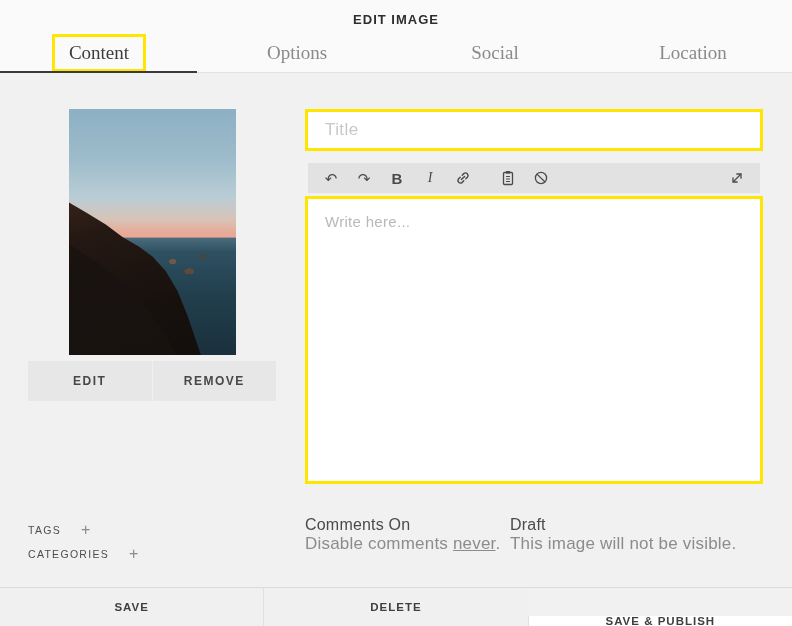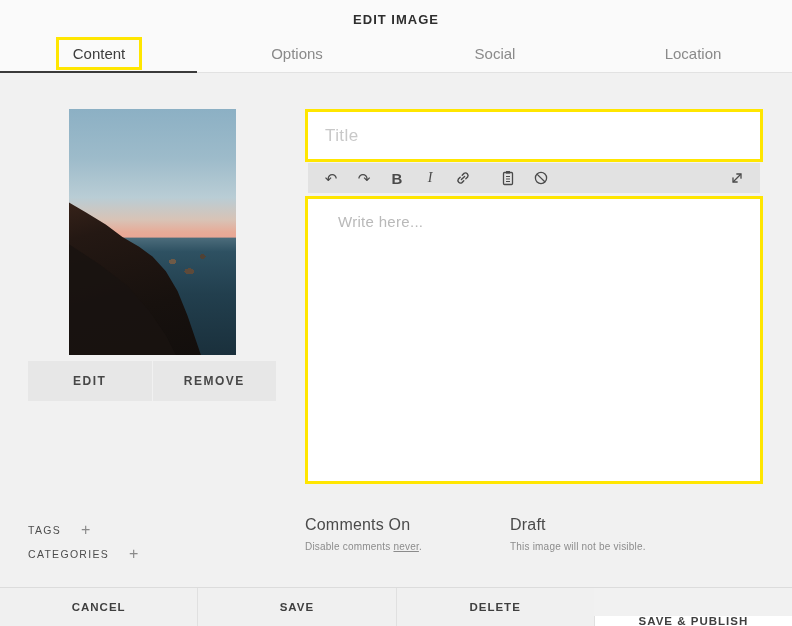--- a/index.html
+++ b/index.html
@@ -9,21 +9,21 @@
     background:#f1f1f1;
     font-family:"Liberation Sans","DejaVu Sans",sans-serif;
     -webkit-font-smoothing:antialiased;
   }
   
   .header-band{position:absolute;top:0;left:0;width:792px;height:73px;background:#fafafa;border-bottom:1px solid #e2e2e2;}
   .dialog-title{position:absolute;top:12px;left:0;width:100%;text-align:center;
     font-size:13px;font-weight:bold;letter-spacing:1px;color:#2e2e2e;}
   .tabs{position:absolute;top:33px;left:0;width:100%;height:40px;display:flex;}
   .tab{flex:1 1 0;display:flex;align-items:center;justify-content:center;
-    font-size:15px;color:#8a8a8a;cursor:pointer;}
+    font-size:19px;color:#8a8a8a;cursor:pointer;font-family:Liberation Serif, serif;}
   .tab.active{color:#3d3d3d;}
   .tab-highlight{display:inline-block;border:3px solid #ffe600;padding:5px 14px;}
   .active-underline{position:absolute;left:0;bottom:-1px;width:197px;height:2px;background:#3a3a3a;}
   
   .thumb{position:absolute;left:69px;top:109px;width:167px;height:246px;overflow:hidden;}
   .photo-base{position:absolute;inset:0;background:linear-gradient(180deg,
       #8cb0c4 0%, #9dbbca 20%, #b9cdd5 36%, #d8c3b6 45%, #e7ab98 50%, #e9a795 52%,
       #4b6b7a 52.6%, #2e5162 58%, #223f4e 75%, #1a303c 100%);}
   .photo-land{position:absolute;inset:0;
     background:linear-gradient(165deg,#74492f 0%,#4a2d20 18%,#241813 45%,#17110e 75%,#120e0c 100%);
@@ -39,46 +39,46 @@
   .thumb-actions{position:absolute;left:28px;top:361px;width:248px;height:40px;display:flex;gap:1px;}
   .thumb-btn{flex:1 1 0;background:#e7e7e7;border:0;display:flex;align-items:center;justify-content:center;
     font-family:inherit;font-size:12px;font-weight:bold;letter-spacing:1.5px;color:#474747;cursor:pointer;}
   
   .meta-row{position:absolute;left:28px;display:flex;align-items:center;height:16px;}
   .meta-row.tags{top:522px;}
   .meta-row.categories{top:546px;}
   .meta-label{font-size:10.5px;letter-spacing:1.3px;color:#4d4d4d;}
   .meta-add{margin-left:20px;font-size:16px;font-weight:400;color:#8a8a8a;cursor:pointer;line-height:1;}
   
-  .title-box{position:absolute;left:305px;top:109px;width:458px;height:53px;
+  .title-box{position:absolute;left:305px;top:109px;width:458px;height:42px;
     border:3px solid #ffe600;background:#ffffff;}
   .title-input{width:100%;height:100%;border:0;outline:none;padding:0 17px;
     font-family:inherit;font-size:17px;letter-spacing:.4px;color:#3d3d3d;background:transparent;}
   .title-input::placeholder{color:#c8c8c8;}
   .toolbar{position:absolute;left:308px;top:163px;width:452px;height:30px;background:#e2e2e2;
     display:flex;align-items:center;padding:0 12px;}
   .tb-icon{width:22px;height:22px;display:flex;align-items:center;justify-content:center;
     color:#4a4a4a;cursor:pointer;flex:0 0 auto;margin-right:11px;}
   .tb-glyph{font-size:15px;line-height:1;}
   .tb-bold{font-weight:bold;font-size:15px;}
   .tb-italic{font-style:italic;font-size:14px;font-family:"Liberation Serif",serif;}
   .tb-gap{margin-left:12px;}
   .tb-expand{margin-left:auto;margin-right:0;}
   .tb-icon svg{display:block;}
   .body-box{position:absolute;left:305px;top:196px;width:458px;height:288px;
     border:3px solid #ffe600;background:#ffffff;}
-  .body-textarea{width:100%;height:100%;border:0;outline:none;resize:none;padding:14px 30px;
+  .body-textarea{width:100%;height:100%;border:0;outline:none;resize:none;padding:14px 17px;
     font-family:inherit;font-size:15px;letter-spacing:.3px;color:#3d3d3d;background:transparent;}
   .body-textarea::placeholder{color:#b9b9b9;}
   
   .info-block{position:absolute;top:516px;}
   .info-block.comments{left:305px;}
   .info-block.draft{left:510px;}
   .info-heading{font-size:16px;color:#4a4a4a;letter-spacing:.2px;}
-  .info-sub{margin-top:7px;font-size:10px;color:#8c8c8c;letter-spacing:.2px;}
+  .info-sub{margin-top:0;font-size:17px;color:#8c8c8c;letter-spacing:.2px;}
   .info-link{color:#8c8c8c;text-decoration:underline;cursor:pointer;}
   
   .footer{position:absolute;left:0;top:587px;width:792px;height:39px;display:flex;border-top:1px solid #dcdcdc;}
   .footer-btn{flex:1 1 0;background:#f0f0f0;border:0;border-left:1px solid #e0e0e0;
     display:flex;align-items:center;justify-content:center;font-family:inherit;
     font-size:11.5px;font-weight:bold;letter-spacing:1px;color:#3f3f3f;cursor:pointer;}
   .footer-btn:first-child{border-left:0;}
   .footer-btn.primary{background:#ffffff;margin-top:28px;}
 </style>
 </head>
@@ -183,19 +183,18 @@
       <span>Disable comments </span><span class="info-link">never</span><span>.</span>
     </div>
   </div>
 
   <div class="info-block draft">
     <div class="info-heading">Draft</div>
     <div class="info-sub">This image will not be visible.</div>
   </div>
 
   <div class="footer">
-    <button class="footer-btn">CANCEL</button>
     <button class="footer-btn">SAVE</button>
     <button class="footer-btn">DELETE</button>
     <button class="footer-btn primary">SAVE &amp; PUBLISH</button>
   </div>
 
 </div>
 
 </body></html>

